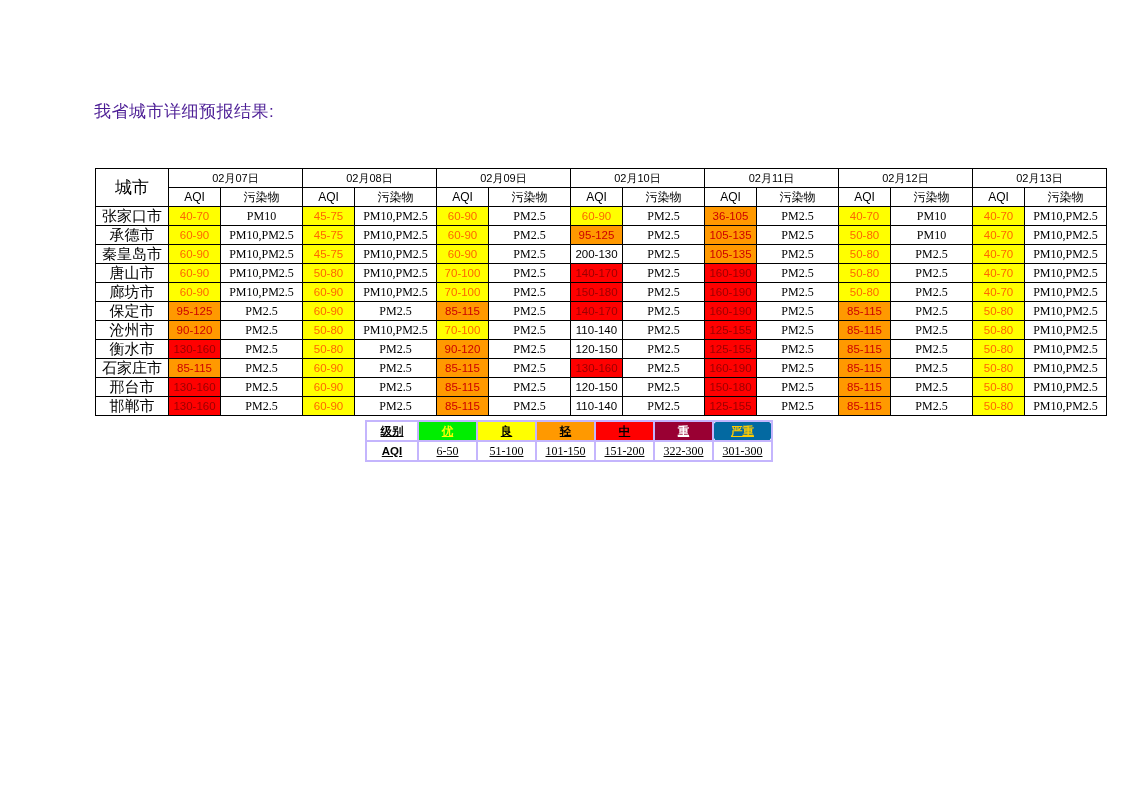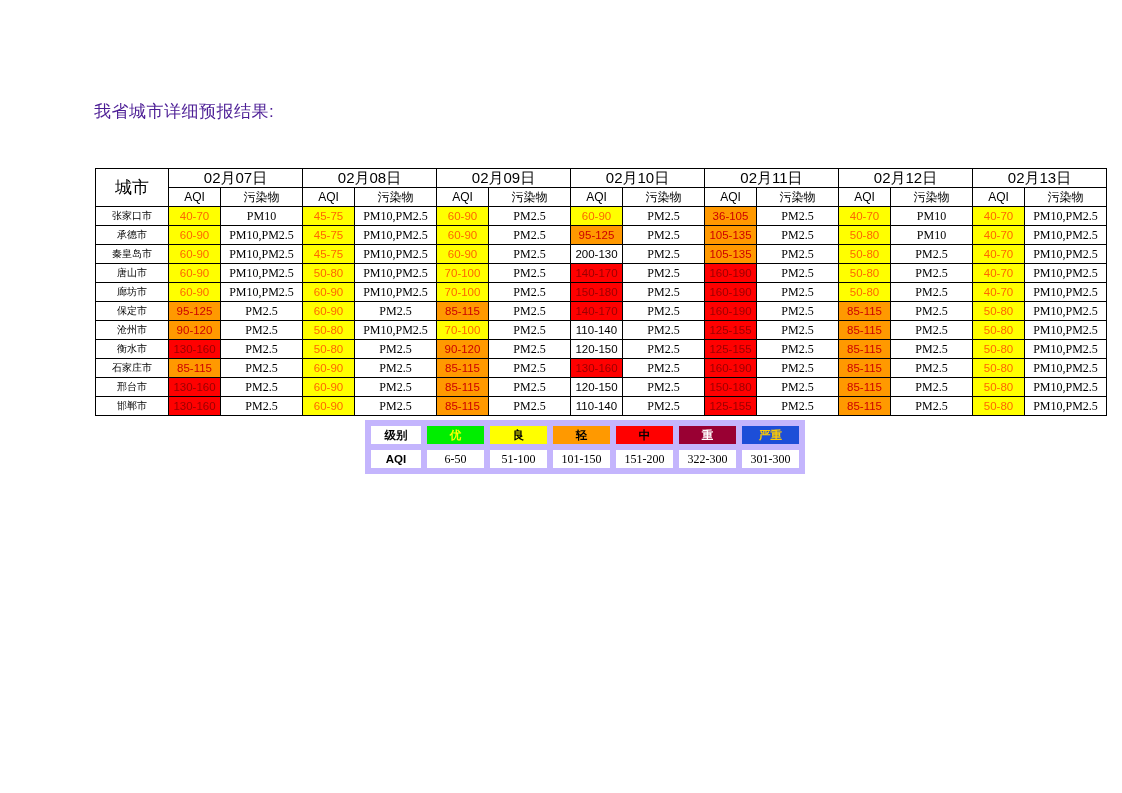--- a/index.html
+++ b/index.html
@@ -40,36 +40,36 @@
     padding: 0;
     height: 18px;
     line-height: 18px;
     font-weight: normal;
     white-space: nowrap;
     overflow: hidden;
   }
   .hdr-date {
     font-family: "Liberation Sans", sans-serif;
     font-weight: bold;
-    font-size: 15px;
+    font-size: 11px;
   }
   .hdr-sub {
     font-family: "Liberation Sans", sans-serif;
     font-weight: bold;
     font-size: 12px;
   }
   .hdr-city {
     font-family: Liberation Sans, sans-serif;
     font-weight: bold;
     font-size: 17px;
   }
   .city-name {
     font-family: "Liberation Sans", sans-serif;
     font-weight: bold;
-    font-size: 10px;
+    font-size: 15px;
     text-align: center;
   }
   .aqi {
     font-family: "Liberation Sans", sans-serif;
     font-size: 11.5px;
   }
   .pol {
     font-family: "Liberation Serif", serif;
     font-size: 12px;
   }
@@ -80,29 +80,30 @@
 
   table.legend {
     position: absolute;
     left: 365px;
     top: 420px;
     border-collapse: collapse;
     table-layout: fixed;
     font-size: 12px;
   }
   table.legend td {
-    border: 6px solid #c4b5fd;
+    border: 2px solid #c4b5fd;
     text-align: center;
     vertical-align: middle;
     height: 18px;
     line-height: 18px;
     padding: 0;
     white-space: nowrap;
     font-family: "Liberation Sans", sans-serif;
     font-size: 11.5px;
+    text-decoration: underline;
   }
   table.legend td.lbl { width: 50px; font-weight: bold; }
   table.legend td.cat { width: 57px; font-weight: bold; }
   table.legend td.rng { width: 57px; font-family: "Liberation Serif", serif; font-size: 12px;}
 </style>
 </head>
 <body>
 
 <div class="page-title">我省城市详细预报结果:</div>
 
@@ -328,21 +329,21 @@
 
 <table class="legend">
   <tbody>
     <tr>
       <td class="lbl">级别</td>
       <td class="cat" style="background: rgb(0, 238, 0); color: rgb(255, 255, 0);">优</td>
       <td class="cat" style="background: rgb(255, 255, 0); color: rgb(0, 0, 0);">良</td>
       <td class="cat" style="background: rgb(255, 153, 0); color: rgb(0, 0, 0);">轻</td>
       <td class="cat" style="background: rgb(255, 0, 0); color: rgb(0, 0, 0);">中</td>
       <td class="cat" style="background: rgb(153, 0, 51); color: rgb(255, 255, 255);">重</td>
-      <td class="cat" style="background: #1d4ed8; color: rgb(255, 204, 0); border-radius: 6px;">严重</td>
+      <td class="cat" style="background: #0369a1; color: rgb(255, 204, 0); border-radius: 6px;">严重</td>
     </tr>
     <tr>
       <td class="lbl">AQI</td>
       <td class="rng">6-50</td>
       <td class="rng">51-100</td>
       <td class="rng">101-150</td>
       <td class="rng">151-200</td>
       <td class="rng">322-300</td>
       <td class="rng">301-300</td>
     </tr>

